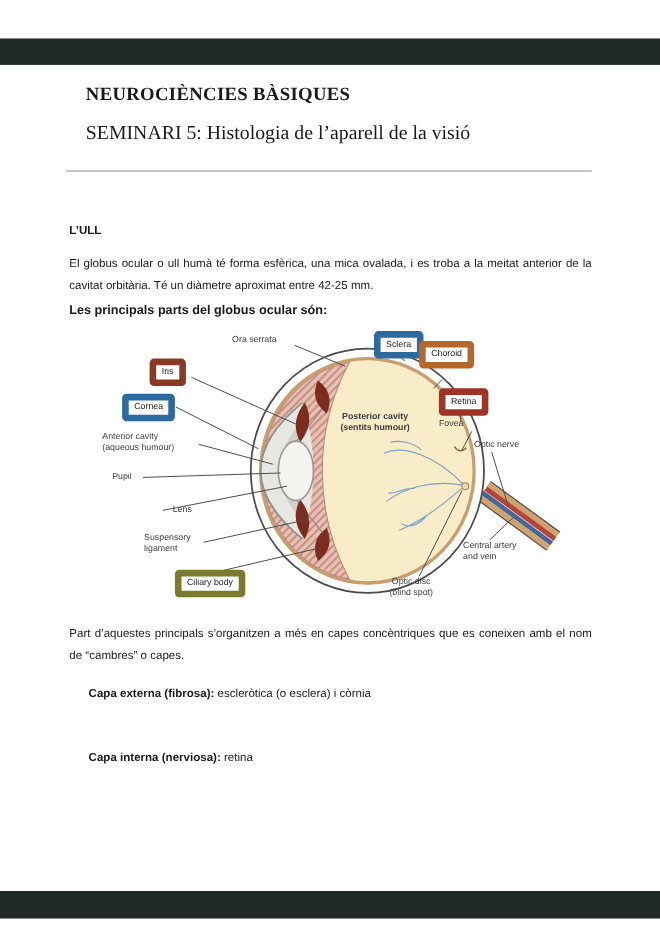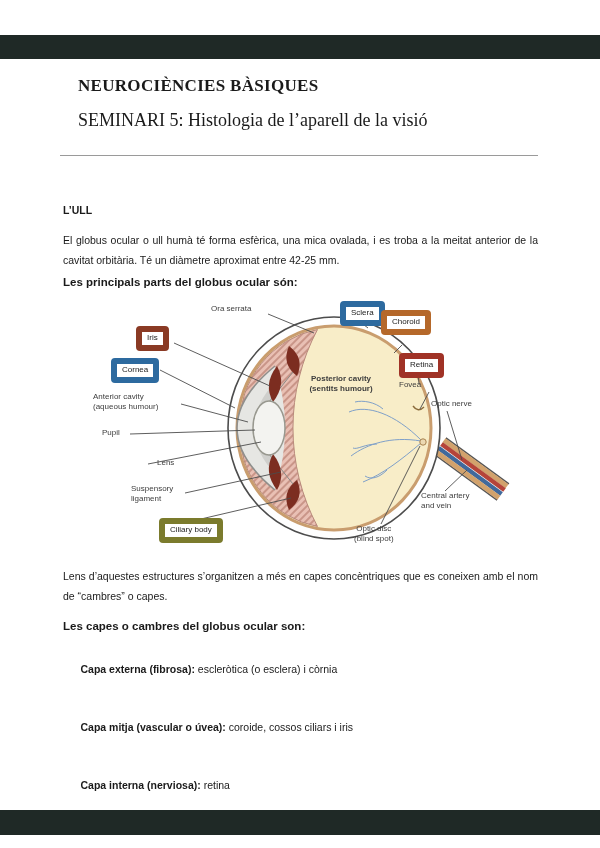--- a/index.html
+++ b/index.html
@@ -151,29 +151,25 @@
       </div>
 
       <div class="boxlbl iris" style="left:73px; top:30px;"><span>Iris</span></div>
       <div class="boxlbl cornea" style="left:48px; top:62px;"><span>Cornea</span></div>
       <div class="boxlbl ciliary" style="left:96px; top:222px;"><span>Ciliary body</span></div>
       <div class="boxlbl sclera" style="left:277px; top:5px;"><span>Sclera</span></div>
       <div class="boxlbl choroid" style="left:318px; top:14px;"><span>Choroid</span></div>
       <div class="boxlbl retina" style="left:336px; top:57px;"><span>Retina</span></div>
     </div>
 
-    <p class="body">Lens d’aquestes estructures s’organitzen a més en capes concèntriques que es coneixen amb el nom de “cambres” o capes.</p>
+    <p class="body">Part d’aquestes principals s’organitzen a més en capes concèntriques que es coneixen amb el nom de “cambres” o capes.</p>
 
-    <div class="h-bold" style="margin-top:14px; margin-bottom:16px;">Les capes o cambres del globus ocular son:</div>
 
     <div class="layer-line">
       <span class="lead">Capa externa (fibrosa):</span><span> escleròtica (o esclera) i còrnia</span>
-    </div>
-    <div class="layer-line">
-      <span class="lead">Capa mitja (vascular o úvea):</span><span> coroide, cossos ciliars i iris</span>
     </div>
     <div class="layer-line">
       <span class="lead">Capa interna (nerviosa):</span><span> retina</span>
     </div>
 
   </div>
 
   <div class="bar bottom"></div>
 
 </div>

